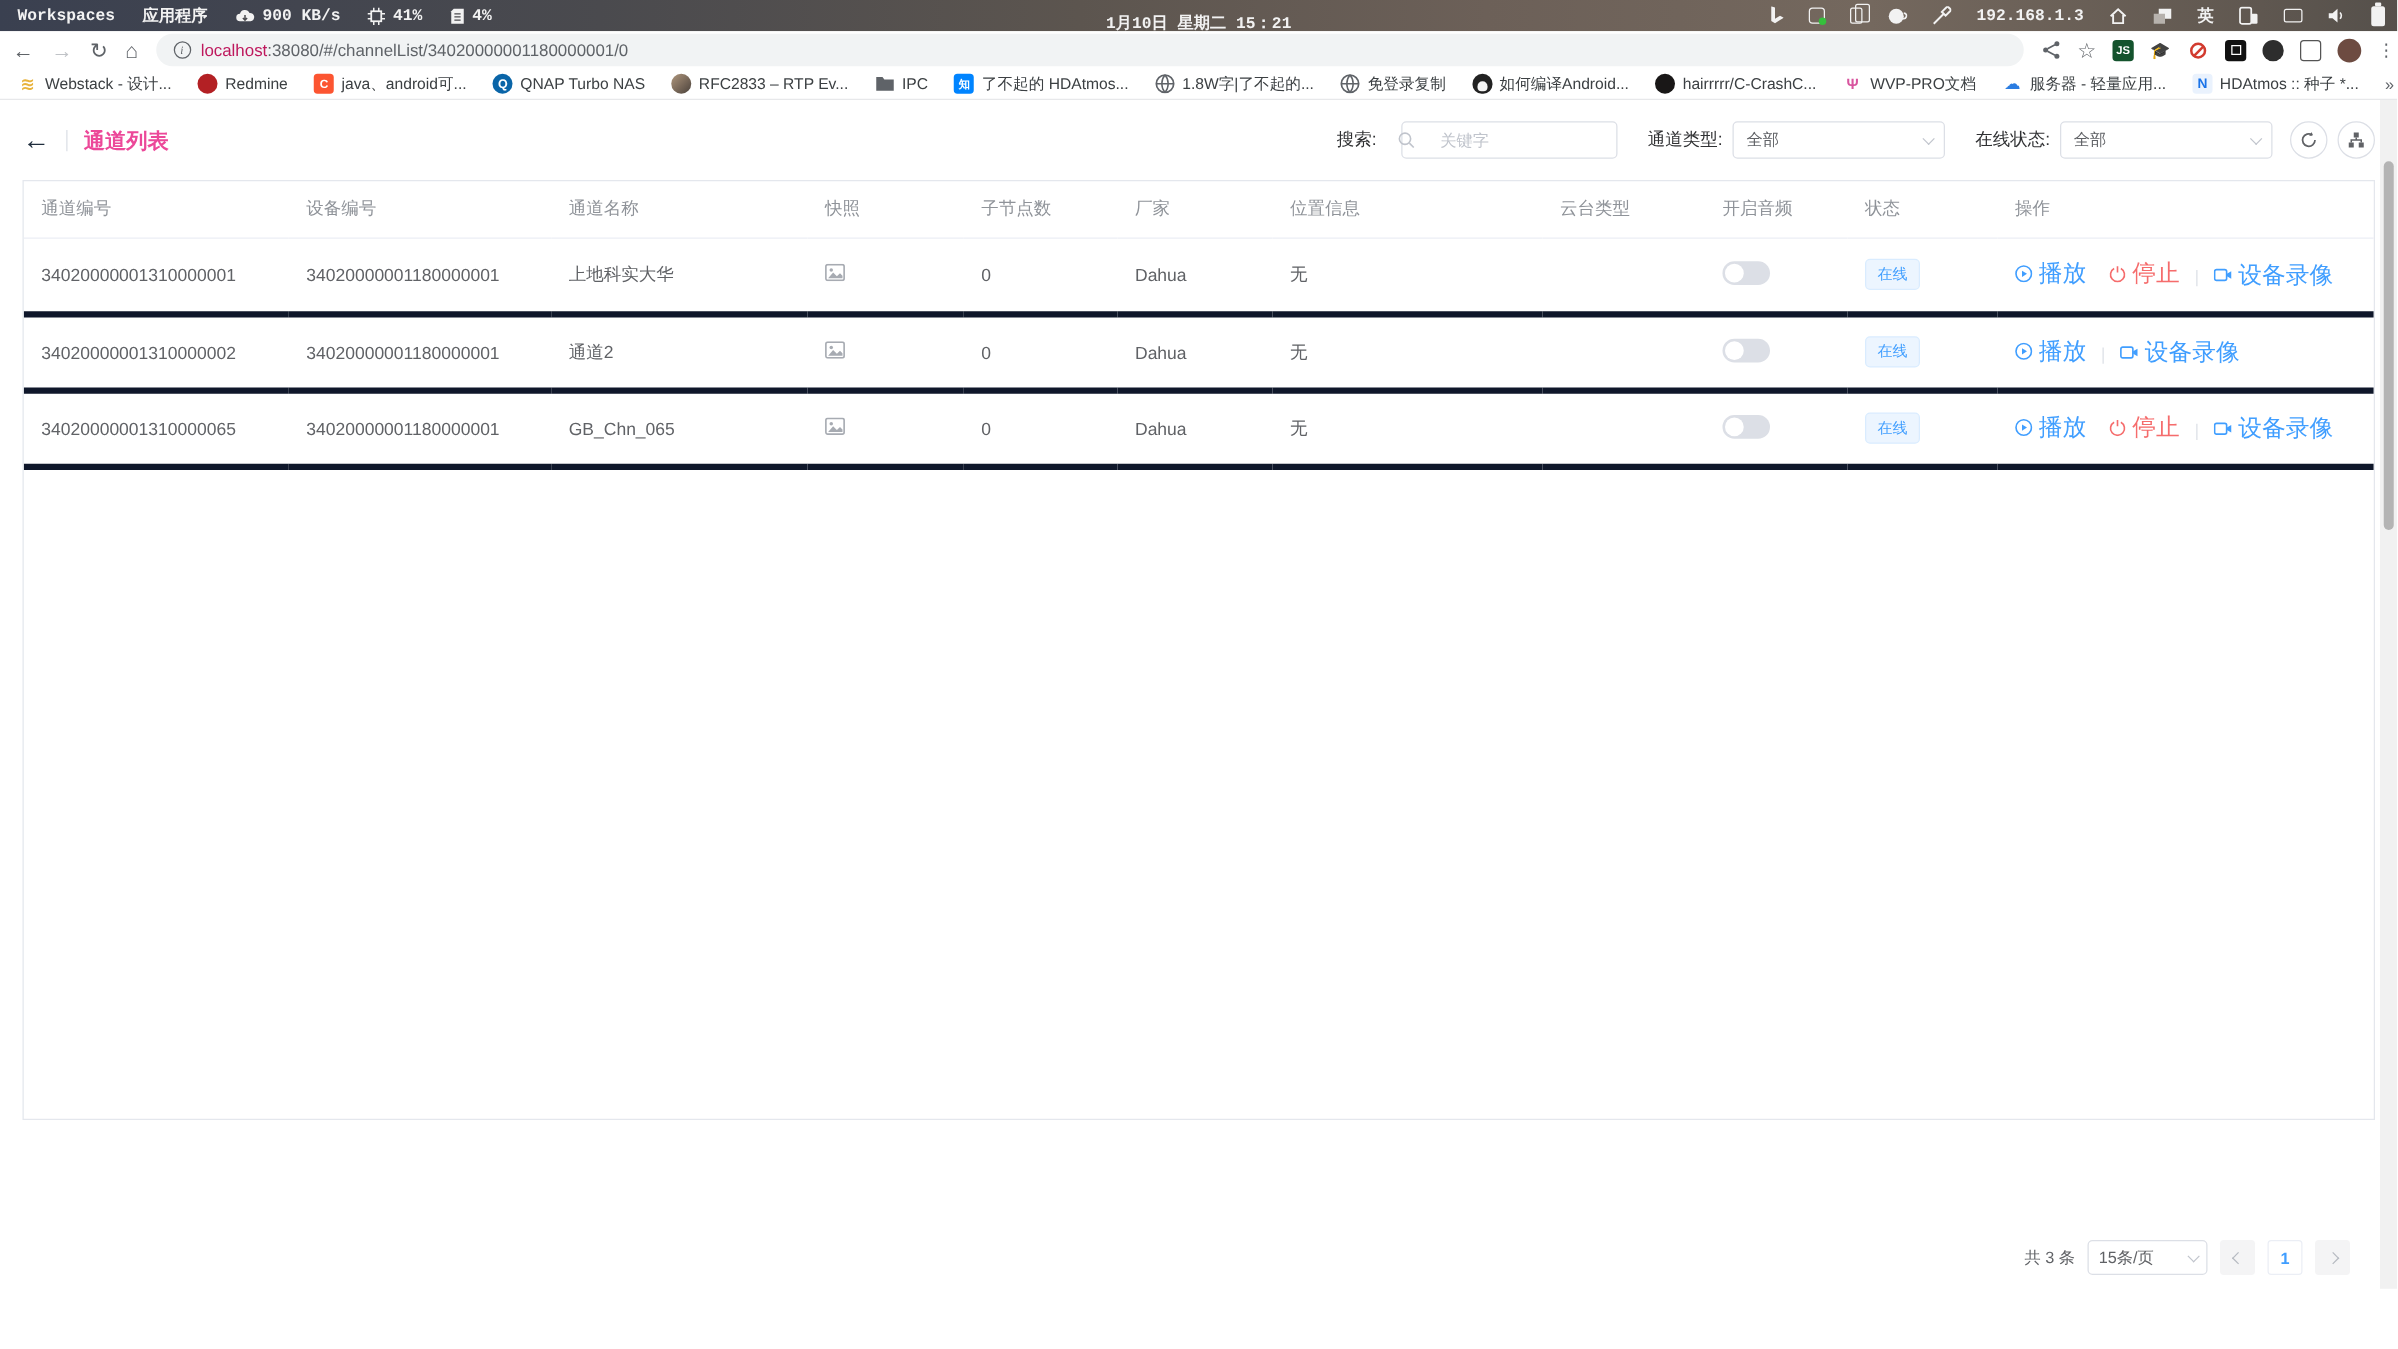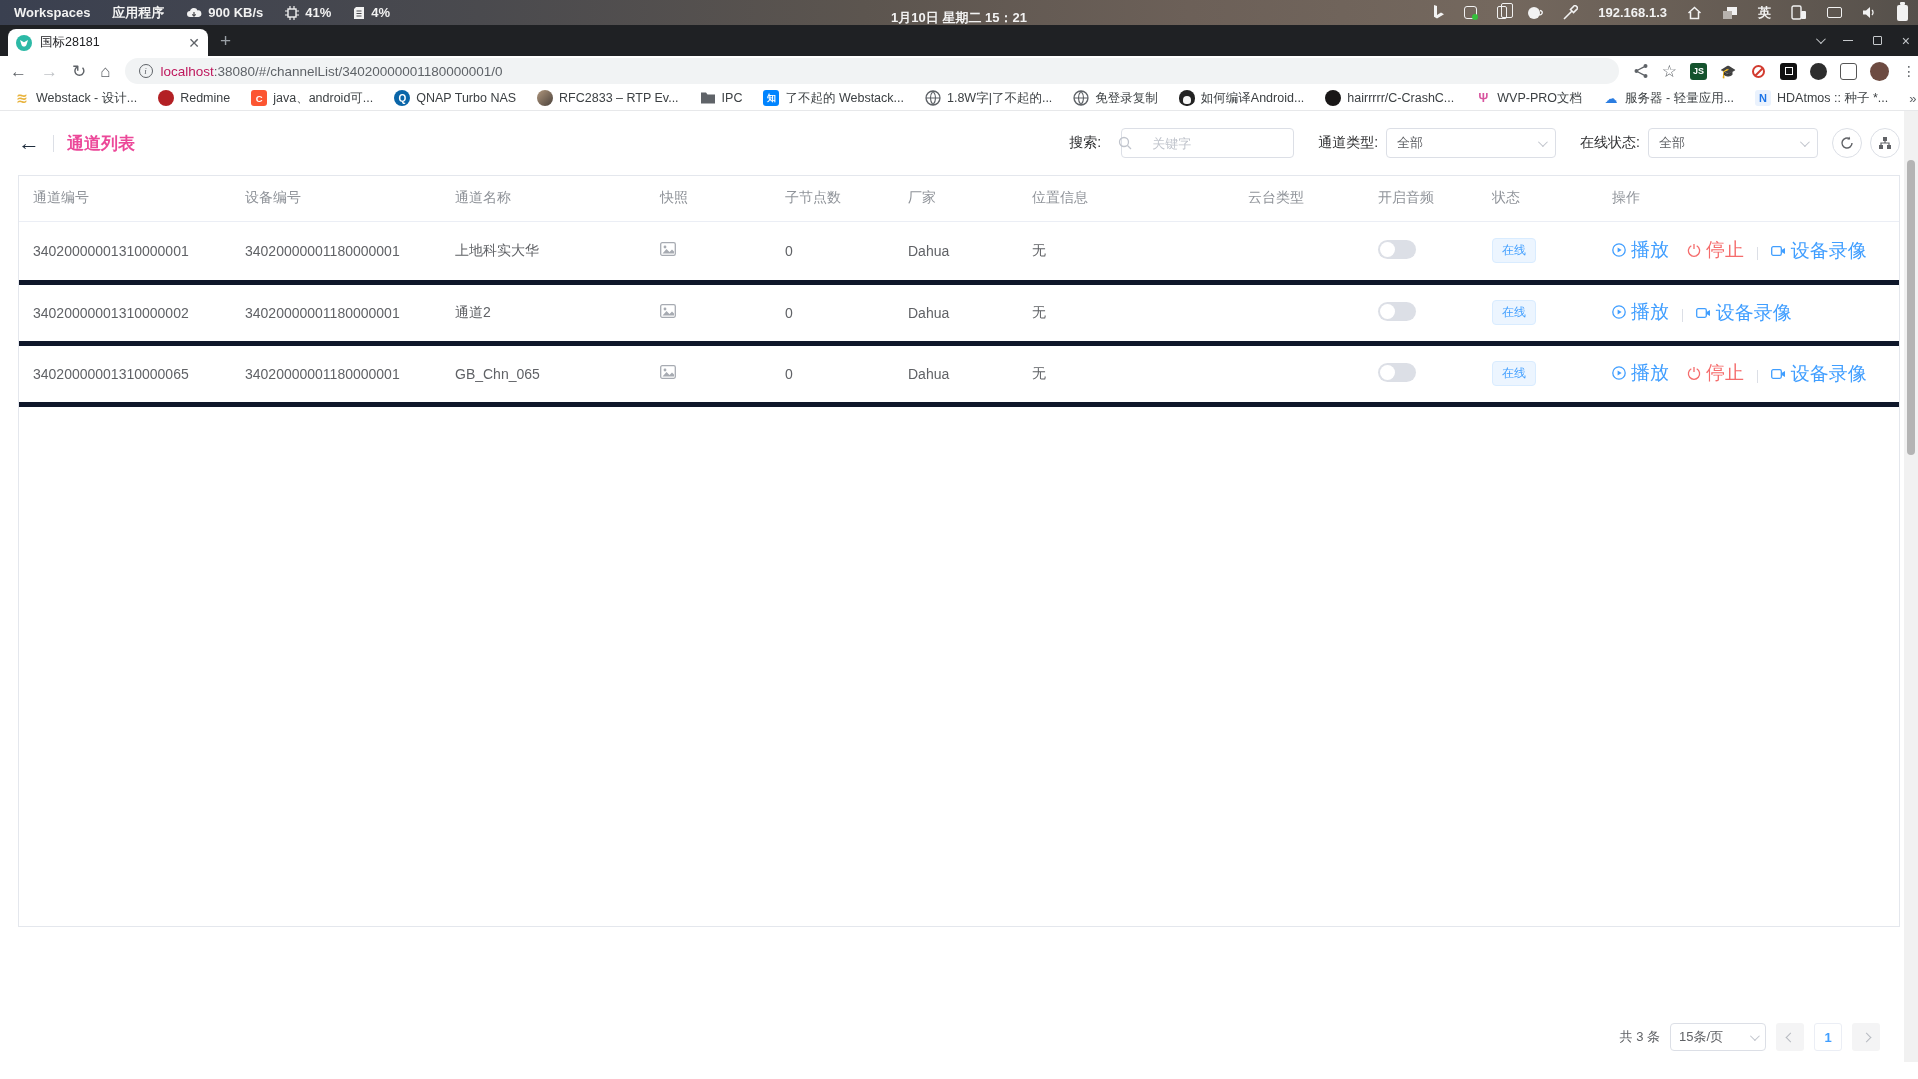--- a/index.html
+++ b/index.html
@@ -1,21 +1,21 @@
 <!DOCTYPE html>
 <html><head>
 <meta charset="utf-8">
 <style>
   * { margin:0; padding:0; box-sizing:border-box; }
   body { font-family:"Liberation Sans","DejaVu Sans",sans-serif; background:#fff; }
   .screen { position:relative; width:1918px; height:1079px; overflow:hidden; background:#fff; }
 
   
   .sysbar { height:25px; display:flex; align-items:center; color:#f2f2f2; font-size:13px;
-    background:linear-gradient(90deg,#3a4050 0%,#4a4a4e 25%,#5c554f 45%,#6c6058 62%,#74685e 78%,#635a52 92%,#55504b 100%); }
+    background:linear-gradient(90deg,#3a4050 0%,#4a4a4e 25%,#5c554f 45%,#6c6058 62%,#74685e 78%,#635a52 92%,#55504b 100%);font-family:Liberation Mono, monospace; }
   .sysbar .seg { display:flex; align-items:center; gap:6px; }
   .sys-left { display:flex; align-items:center; gap:22px; padding-left:14px; font-weight:700; }
   .sys-center { position:absolute; left:0; right:0; text-align:center; font-weight:700; pointer-events:none;margin-top:11px; }
   .sys-right { margin-left:auto; display:flex; align-items:center; gap:20px; padding-right:10px; font-weight:700; }
   .wicon { display:inline-block; }
   .battery { width:11px; height:16px; background:#f2f2f2; border-radius:2px; position:relative; }
   .battery:before { content:""; position:absolute; top:-3px; left:3px; width:5px; height:3px; background:#f2f2f2; border-radius:1px; }
   .trayrect { width:15px; height:11px; border:1.5px solid #f2f2f2; border-radius:2px; }
   .copyic { width:10px; height:13px; border:1.5px solid #f2f2f2; border-radius:2px; position:relative; }
   .copyic:before { content:""; position:absolute; left:3px; top:-4px; width:10px; height:13px; border:1.5px solid #f2f2f2; border-radius:2px; background:transparent; }
@@ -179,37 +179,20 @@
         </svg>
       <span class="trayrect"></span>
       <svg width="15" height="13" viewBox="0 0 15 13">
           <path d="M1 4.5h3L8 1v11L4 8.5H1z" fill="#f2f2f2"></path>
           <path d="M10 4a3.5 3.5 0 0 1 0 5" stroke="#f2f2f2" stroke-width="1.3" fill="none"></path>
         </svg>
       <span class="battery"></span>
     </div>
   </div>
 
-  <div class="tabstrip">
-    <div class="tab">
-      <svg width="16" height="16" viewBox="0 0 16 16">
-          <circle cx="8" cy="8" r="8" fill="#2cb9a6"></circle>
-          <path d="M4 5l4 2.2L12 5 10.5 9.8c-.4 1.2-1 1.8-2.5 1.8s-2.1-.6-2.5-1.8z" fill="#fff"></path>
-        </svg>
-      <span class="tab-title">国标28181</span>
-      <span class="tab-close">✕</span>
-    </div>
-    <span class="newtab">+</span>
-    <div class="winctl">
-      <span class="wc-chev"></span>
-      <span class="wc-min"></span>
-      <span class="wc-max"></span>
-      <span class="wc-x">×</span>
-    </div>
-  </div>
 
   <div class="addrbar">
     <span class="nav-ic">←</span>
     <span class="nav-ic disabled">→</span>
     <span class="nav-ic">↻</span>
     <span class="nav-ic">⌂</span>
     <div class="urlpill">
       <span class="urlinfo">i</span>
       <span class="urltext"><b>localhost</b><span>:38080/#/channelList/34020000001180000001/0</span></span>
     </div>
@@ -258,21 +241,21 @@
         <span>RFC2833 – RTP Ev...</span>
       </span>
     <span class="bm">
         <svg class="bmi bm-folder" width="16" height="13" viewBox="0 0 16 13">
           <path d="M1 1h5l1.5 2H15v9H1z" fill="#5f6368"></path>
         </svg>
         <span>IPC</span>
       </span>
     <span class="bm">
         <span class="bmi bm-zhihu">知</span>
-        <span>了不起的 Webstack...</span>
+        <span>了不起的 HDAtmos...</span>
       </span>
     <span class="bm">
         <svg class="bmi" width="15" height="15" viewBox="0 0 15 15">
           <circle cx="7.5" cy="7.5" r="6.5" fill="none" stroke="#5f6368" stroke-width="1.3"></circle>
           <path d="M1 7.5h13M7.5 1a10 10 0 0 1 0 13M7.5 1a10 10 0 0 0 0 13" fill="none" stroke="#5f6368" stroke-width="1.1"></path>
         </svg>
         <span>1.8W字|了不起的...</span>
       </span>
     <span class="bm">
         <svg class="bmi" width="15" height="15" viewBox="0 0 15 15">

